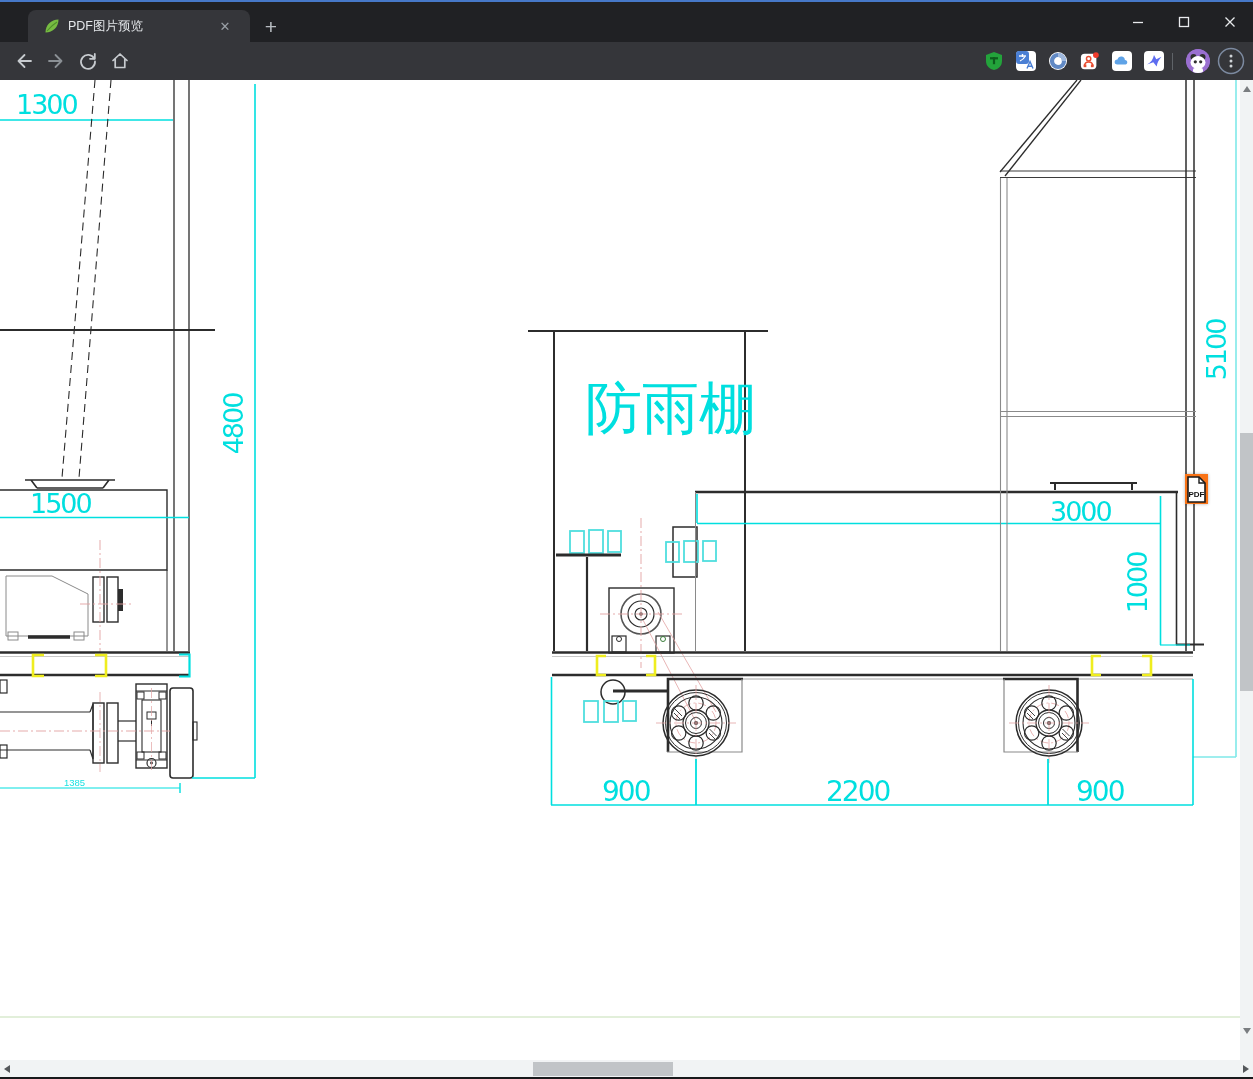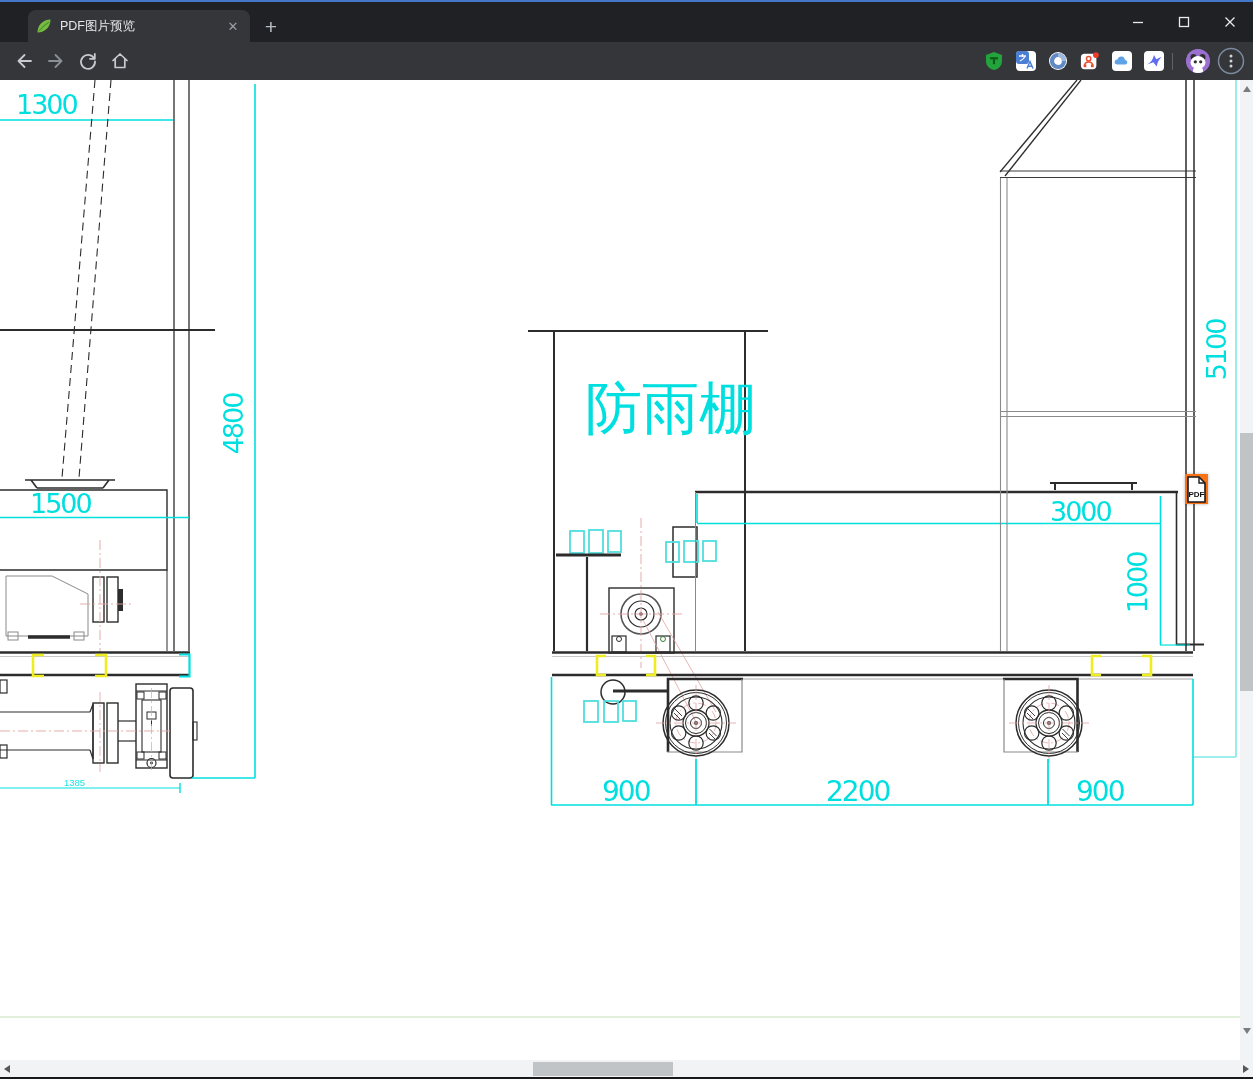--- a/index.html
+++ b/index.html
@@ -3,21 +3,21 @@
 <meta charset="utf-8">
 <style>
   html,body{margin:0;padding:0;width:1253px;height:1079px;overflow:hidden;background:#fff;
     font-family:"Liberation Sans","DejaVu Sans",sans-serif;}
   *{box-sizing:border-box;}
   .abs{position:absolute;}
   
   .top-accent{left:0;top:0;width:1253px;height:2px;background:#4678c8;}
   .titlebar{left:0;top:2px;width:1253px;height:40px;background:#202124;}
   .tab{left:28px;top:8px;width:222px;height:32px;background:#35363a;border-radius:8px 8px 0 0;
-    display:flex;align-items:center;padding:0 8px;}
+    display:flex;align-items:center;padding:0 16px;}
   .tab-title{flex:1;margin-left:8px;font-size:12.5px;color:#e4e7ea;white-space:nowrap;overflow:hidden;}
   .tab-close{width:18px;height:18px;color:#9aa0a6;font-size:13px;display:flex;align-items:center;justify-content:center;border-radius:50%;}
   .newtab{left:258px;top:13px;width:26px;height:26px;color:#b7bcc1;font-size:21px;line-height:24px;text-align:center;border-radius:50%;}
   .win-controls{right:0;top:2px;height:40px;display:flex;}
   .win-btn{width:46px;height:40px;display:flex;align-items:center;justify-content:center;}
   .toolbar{left:0;top:42px;width:1253px;height:38px;background:#35363a;}
   .navbtn{top:3px;width:32px;height:32px;display:flex;align-items:center;justify-content:center;border-radius:50%;}
   .addressbar{left:142px;top:47px;width:826px;height:28px;background:#202124;border-radius:14px;
     display:flex;align-items:center;padding:0 12px;}
   .url{margin-left:10px;font-size:13.5px;white-space:nowrap;overflow:hidden;flex:1;}

